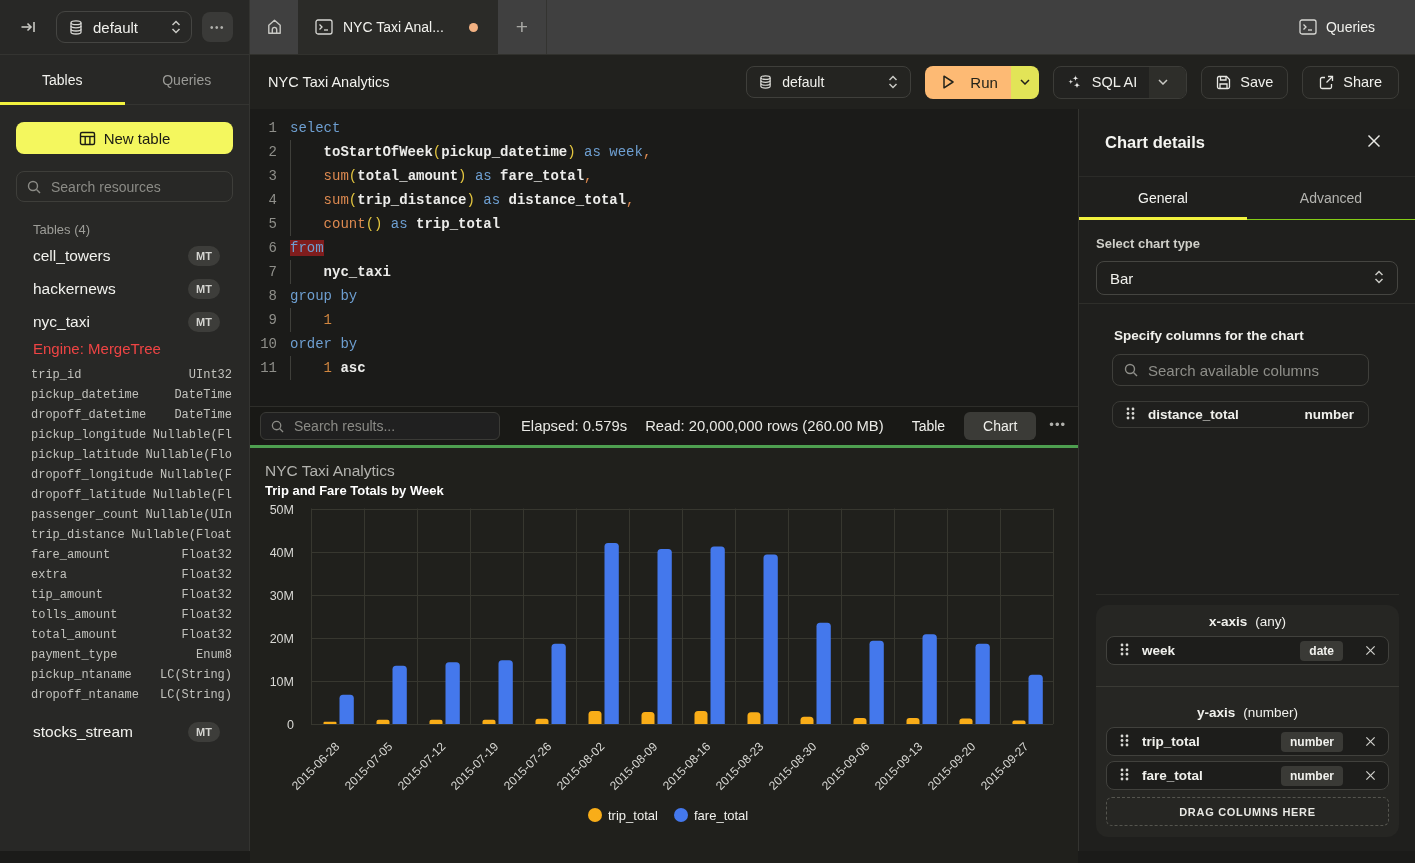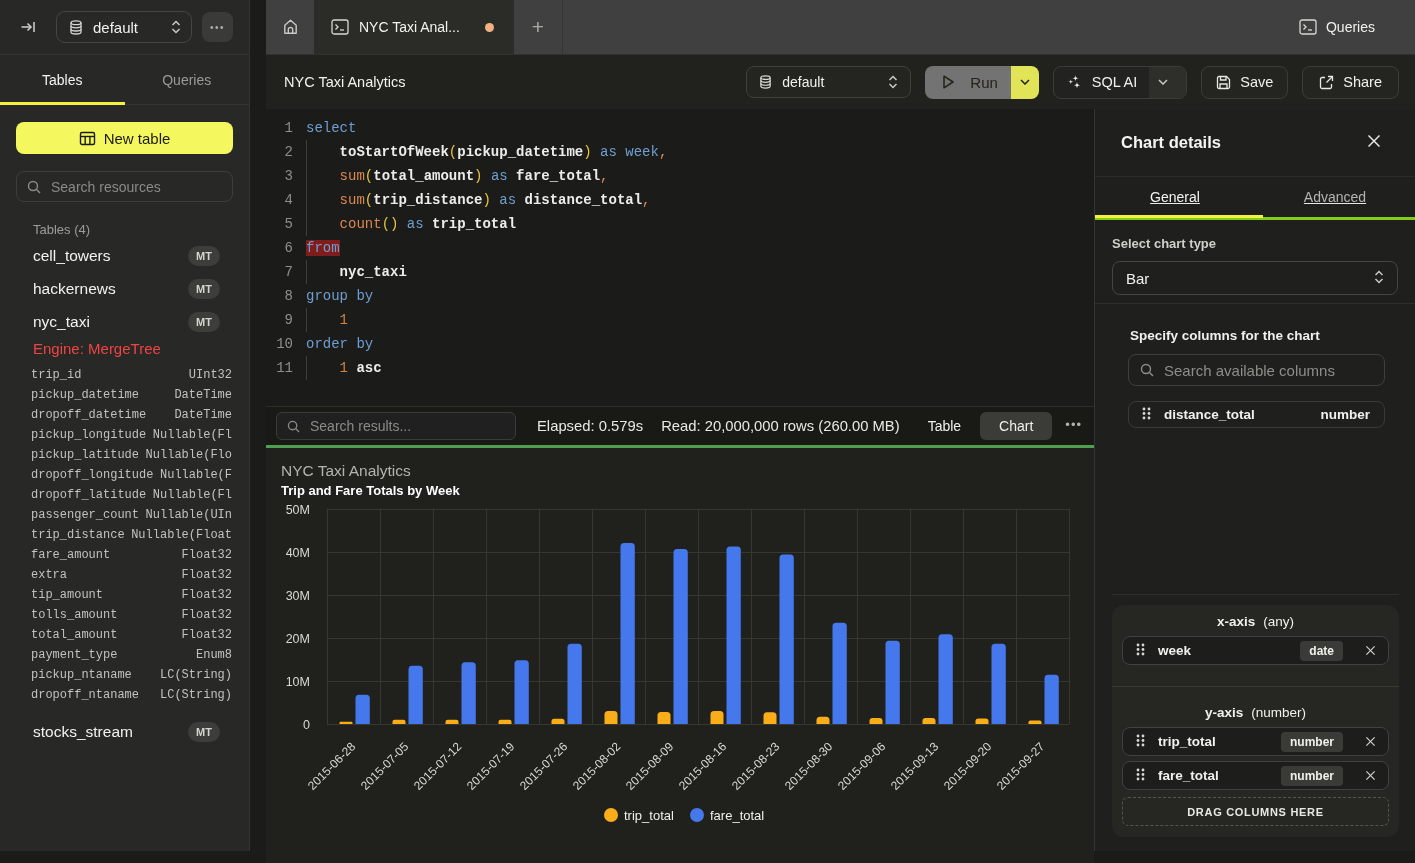--- a/index.html
+++ b/index.html
@@ -1,17 +1,17 @@
 <!DOCTYPE html>
 <html><head>
 <meta charset="utf-8">
 <style>
 * { margin:0; padding:0; box-sizing:border-box; }
 html,body { width:1415px; height:863px; overflow:hidden; background:#1b1b19; font-family:"Liberation Sans", sans-serif; }
-.app { display:flex; width:1415px; height:851px; color:#e8e8e4;gap:16px; }
+.app { display:flex; width:1415px; height:851px; color:#e8e8e4; }
 
 .sidebar { width:250px; min-width:250px; background:#282826; border-right:1px solid #343431; display:flex; flex-direction:column; }
 .sb-head { height:55px; display:flex; align-items:center; padding:0 16px; border-bottom:1px solid #343431; }
 .collapse-ic { width:24px; height:26px; display:flex; align-items:center; justify-content:center; margin-right:16px; }
 .db-select { flex:1; height:32px; border:1px solid #454542; border-radius:9px; display:flex; align-items:center; padding:0 10px 0 12px; margin-right:10px; }
 .db-select .lbl { flex:1; font-size:15px; color:#f0f0ec; margin-left:10px; }
 .menu-btn { width:31px; height:30px; background:#3a3a38; border-radius:8px; display:flex; align-items:center; justify-content:center; color:#b0b0ac; font-size:10px; letter-spacing:1.5px; }
 .sb-tabs { height:50px; display:flex; border-bottom:1px solid #343431; position:relative; }
 .sb-tab { flex:1; display:flex; align-items:center; justify-content:center; font-size:14px; color:#9a9a96; }
 .sb-tab.active { color:#f2f2ee; }
@@ -38,21 +38,21 @@
 .plus { width:49px; display:flex; align-items:center; justify-content:center; color:#a8a8a4; font-size:21px; font-weight:300; border-right:1px solid #343431; }
 .tab-right { margin-left:auto; display:flex; align-items:center; padding-right:40px; }
 .queries-link { display:flex; align-items:center; color:#f0f0ec; font-size:14px; }
 .queries-link svg { margin-right:9px; }
 .titlebar { height:54px; background:#21211e; display:flex; align-items:center; padding:0 16px 0 18px; }
 .titlebar .qname { font-size:14.5px; color:#f2f2ee; }
 .tb-actions { margin-left:auto; display:flex; align-items:center; gap:14px; }
 .tb-select { width:165px; height:32px; border:1px solid #3f3f3b; background:#242421; border-radius:8px; display:flex; align-items:center; padding:0 12px; }
 .tb-select .lbl { flex:1; font-size:14px; color:#f0f0ec; margin-left:10px; }
 .runbtn { height:33px; display:flex; border-radius:8px; overflow:hidden; }
-.run-main { background:#737373; display:flex; align-items:center; padding:0 13px 0 15px; color:#23231a; font-size:15px; }
+.run-main { background:#fdba74; display:flex; align-items:center; padding:0 13px 0 15px; color:#23231a; font-size:15px; }
 .run-main svg { margin-right:14px; }
 .run-chev { width:28px; background:#e2e457; display:flex; align-items:center; justify-content:center; }
 .btn { height:33px; background:#242421; border:1px solid #3c3c38; border-radius:8px; display:flex; align-items:center; padding:0 14px; font-size:14.5px; color:#f0f0ec; }
 .btn svg { margin-right:9px; }
 .sqlai { padding-right:0; background:#222220; overflow:hidden; }
 .sqlai .chev { height:100%; display:flex; align-items:center; padding:0 9px; background:#2e2e2a; margin-left:12px; }
 .content { flex:1; display:flex; min-height:0; }
 .leftcol { width:828px; min-width:828px; display:flex; flex-direction:column; }
 
 .editor { height:297px; background:#1b1b19; padding-top:7px; position:relative; font-family:"Liberation Mono", monospace; font-size:14px; }
@@ -77,21 +77,21 @@
 .tgl.active { background:#3b3b37; }
 .dots3 { margin-left:13px; color:#b0b0ac; font-size:13px; letter-spacing:1px; padding-bottom:4px; }
 .greenline { height:3px; background:#4e9f50; }
 .chartpanel { flex:1; background:#20201c; position:relative; } .chartpanel svg { display:block; }
 .editor, .resbar, .greenline { flex-shrink:0; }
 
 .rpanel { flex:1; background:#1f1f1d; border-left:1px solid #343430; display:flex; flex-direction:column; }
 .rp-head { height:68px; display:flex; align-items:center; padding:0 17px 0 26px; border-bottom:1px solid #2b2b28; }
 .rp-head .t { font-size:16.5px; font-weight:bold; color:#f4f4f0; }
 .rp-head .x { margin-left:auto; margin-right:17px; color:#e8e8e4; }
-.rp-tabs { height:43px; display:flex; align-items:center; border-bottom:3px solid #84cc16; position:relative;text-decoration:underline; }
+.rp-tabs { height:43px; display:flex; align-items:center; border-bottom:1px solid #84cc16; position:relative; }
 .rp-tab { flex:1; display:flex; align-items:center; justify-content:center; font-size:14px; color:#b4b4b0; }
 .rp-tab.active { color:#f4f4f0; }
 .rp-tabs .underline { position:absolute; left:0; bottom:-1px; width:168px; height:3px; background:#f2f23f; }
 .rp-body { flex:1; padding:16px 17px 0; position:relative; }
 .sel-lbl { font-size:13px; font-weight:bold; color:#cfcfc9; }
 .bar-select { margin-top:10px; height:34px; border:1px solid #454541; border-radius:8px; display:flex; align-items:center; padding:0 13px; font-size:15px; color:#f0f0ec; }
 .bar-select .ud { margin-left:auto; }
 .rp-divider { height:1px; background:#2e2e2a; margin:8px -17px 0; }
 .spec-lbl { margin:24px 0 0 18px; font-size:13.5px; font-weight:bold; color:#f0f0ec; }
 .col-search { margin:11px 0 0 16px; width:257px; height:32px; border:1px solid #3f3f3b; border-radius:8px; display:flex; align-items:center; padding:0 11px; color:#8e8e89; font-size:15px; }

